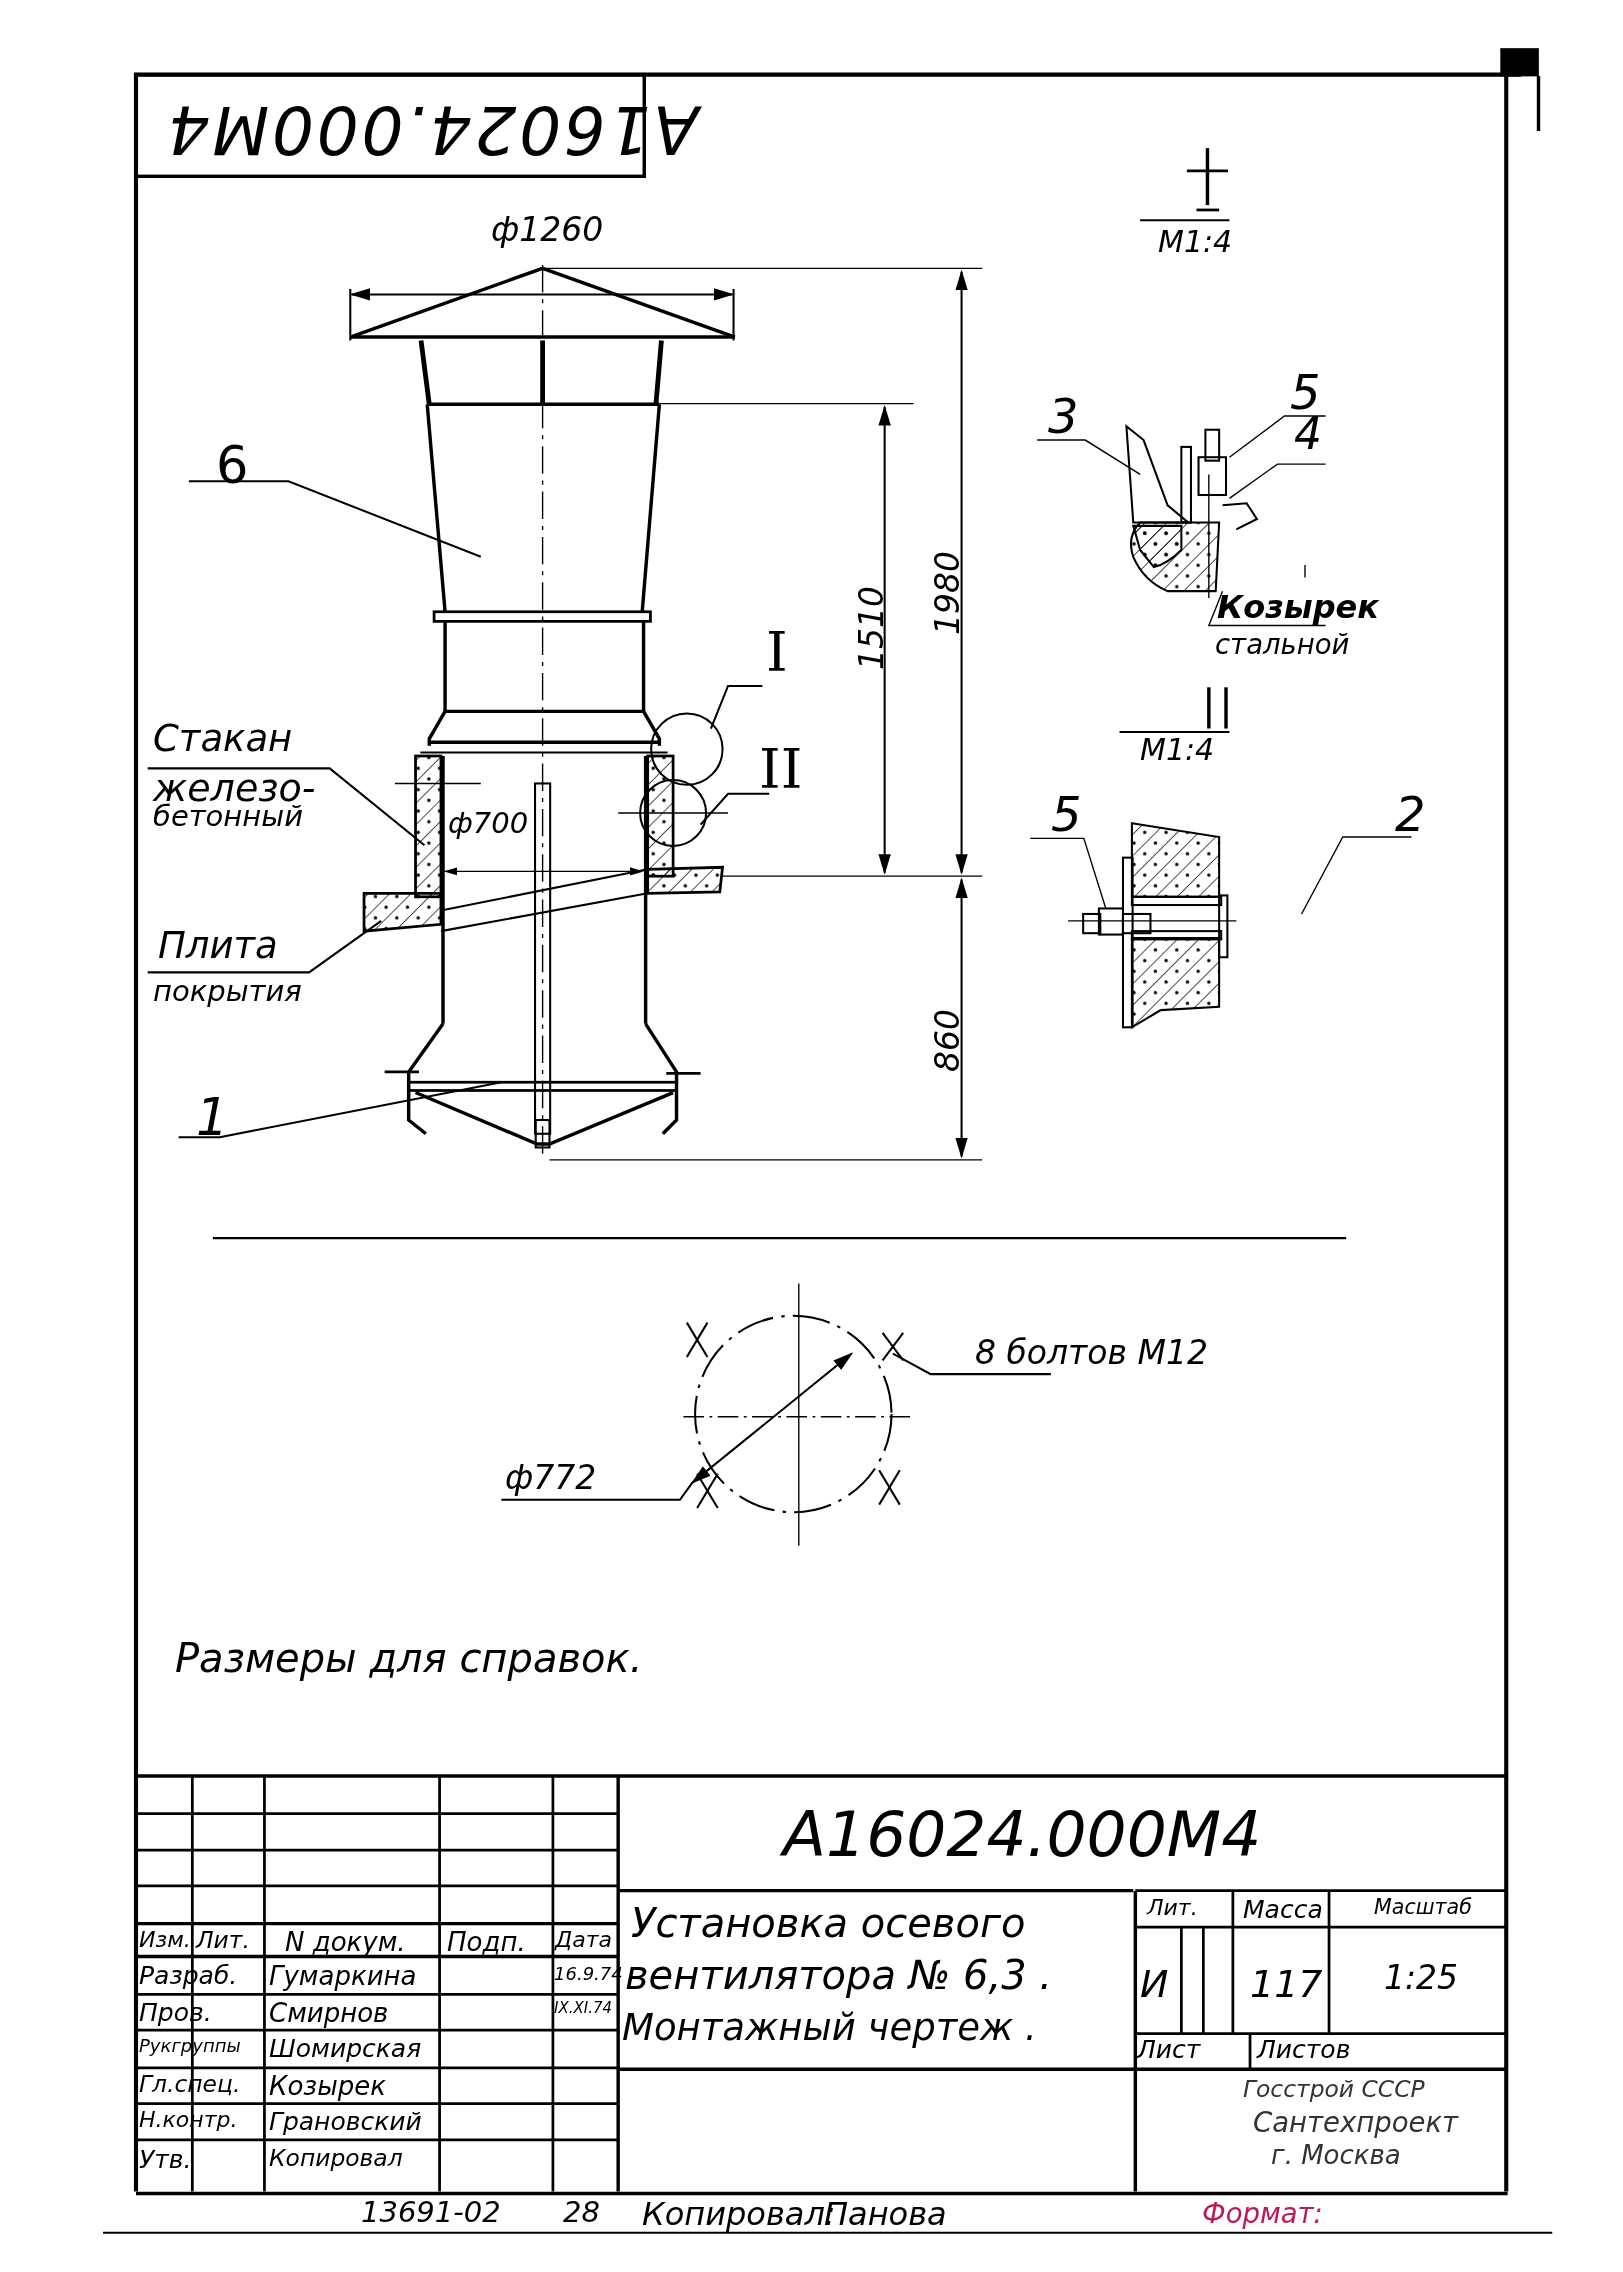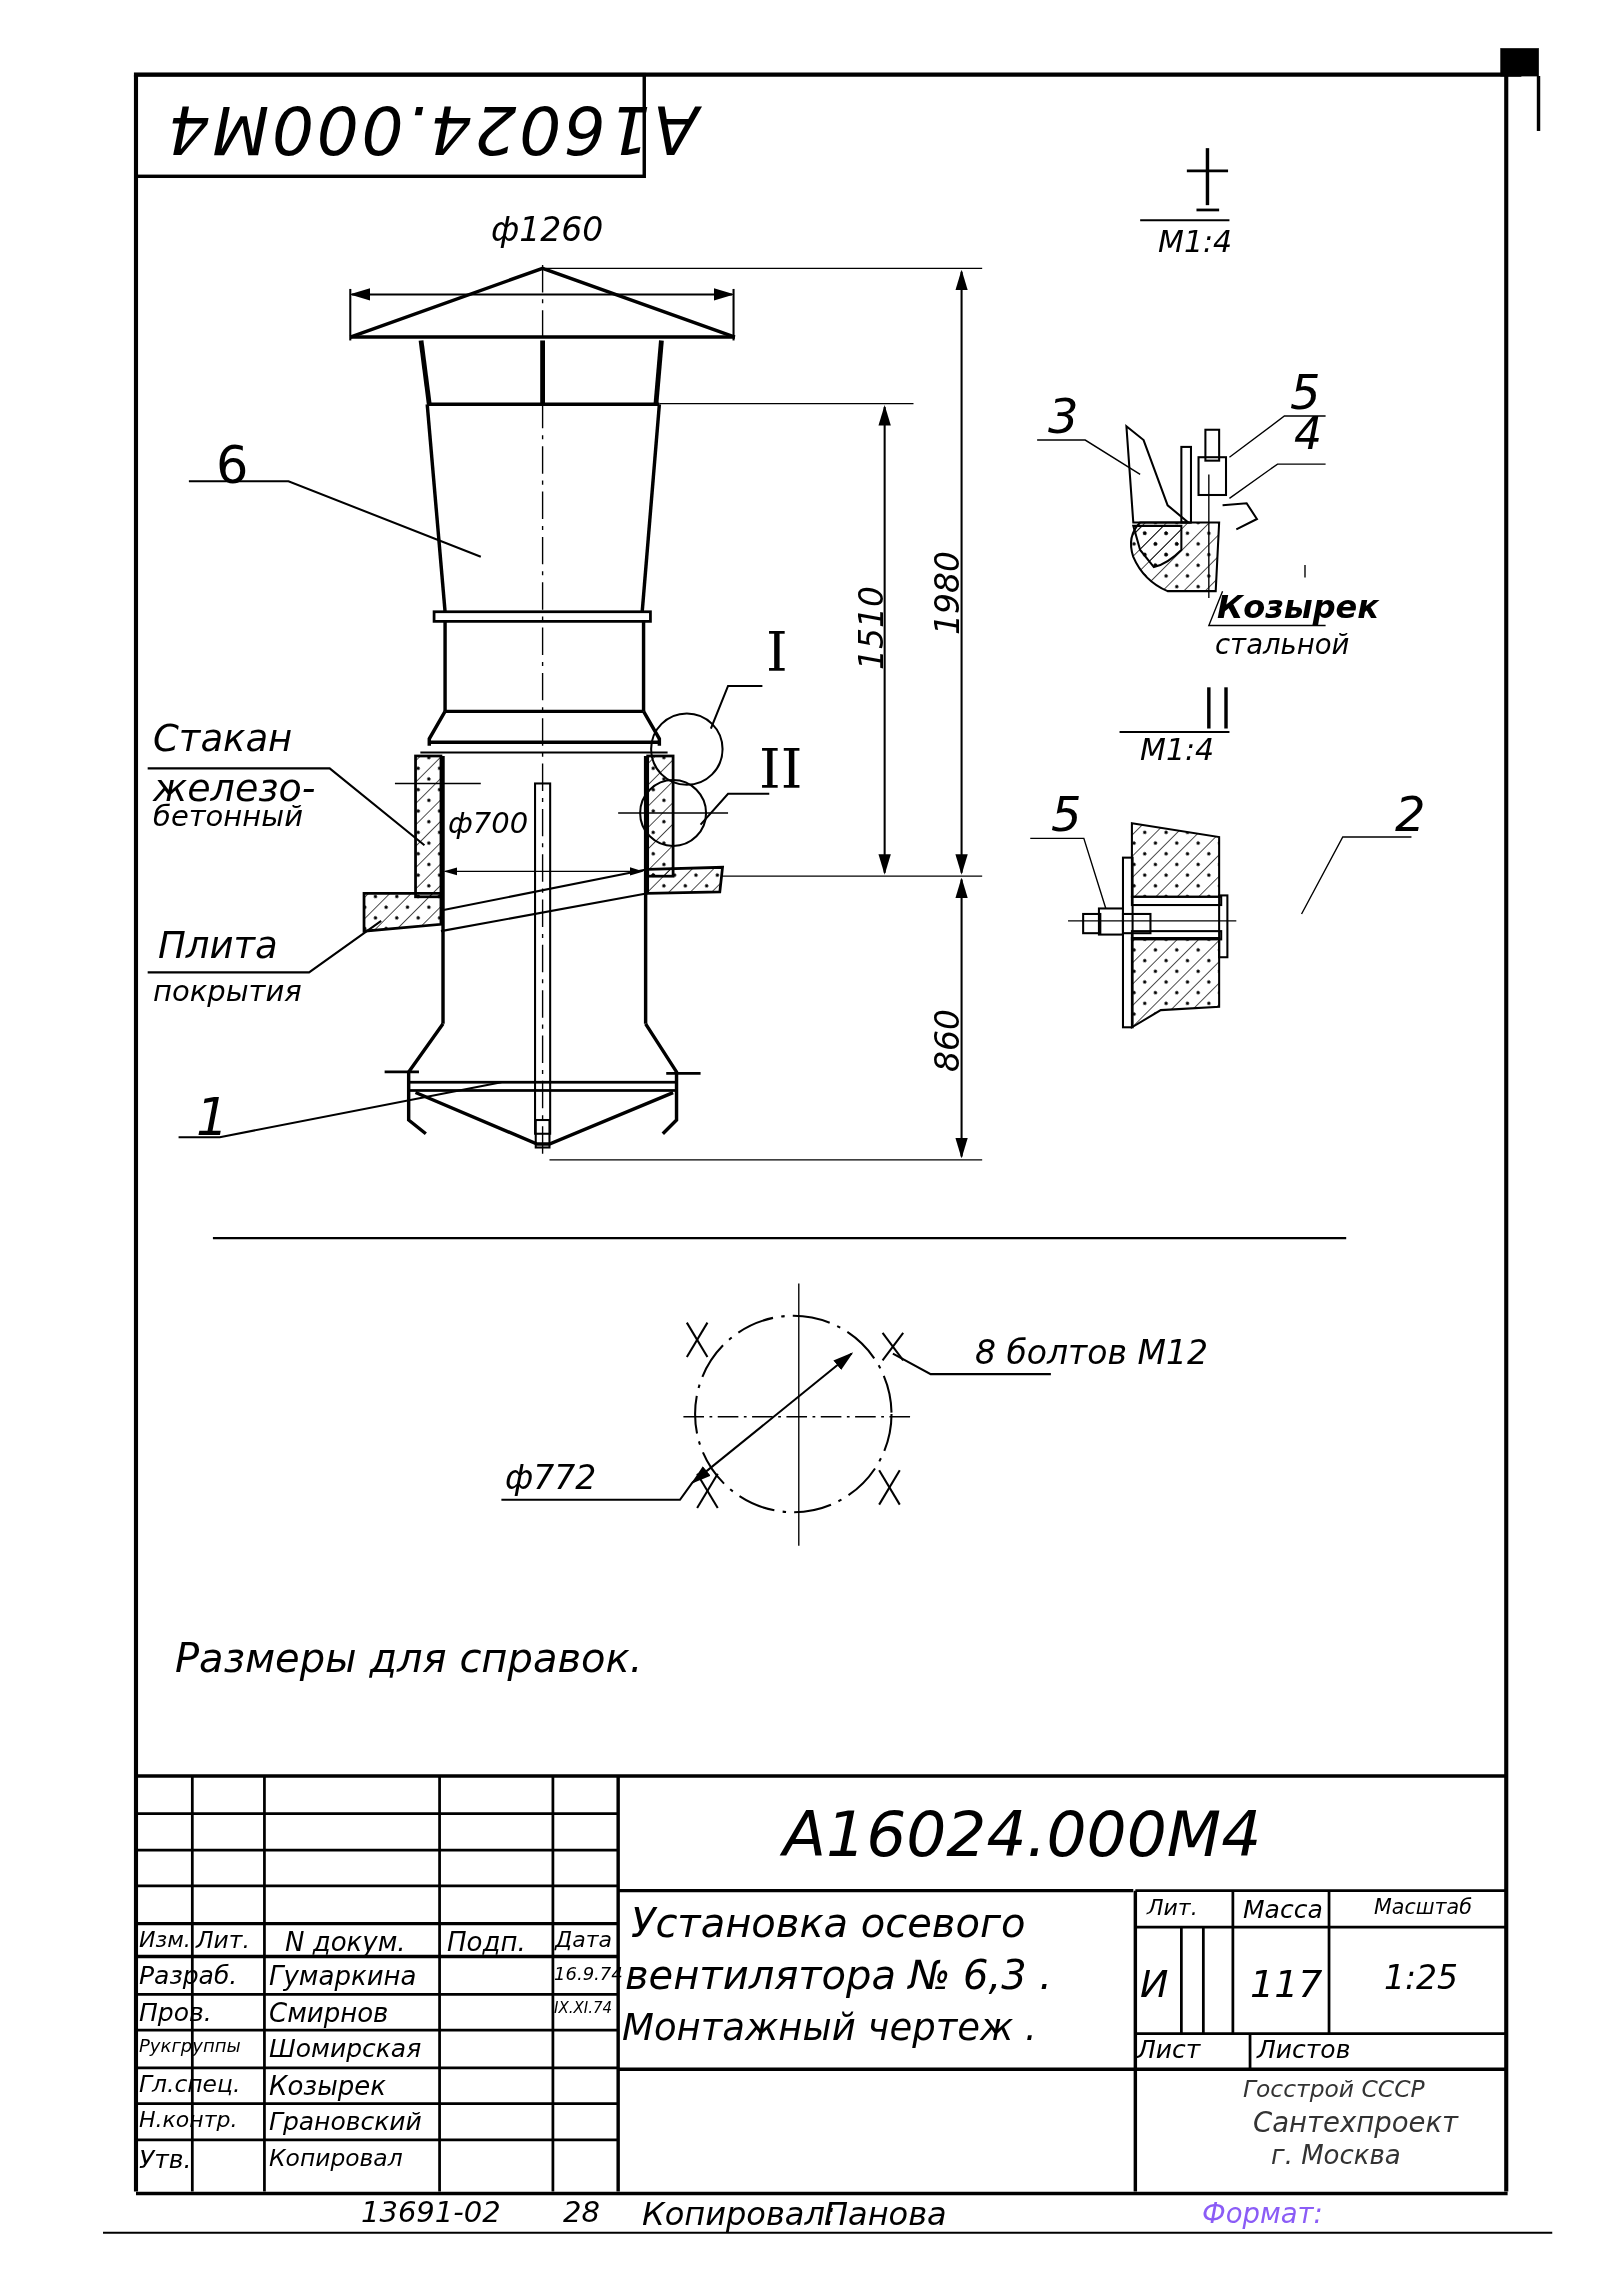--- a/index.html
+++ b/index.html
@@ -281,16 +281,16 @@
 <div class="tb-cell" style="left:1137px; top:2037px; font-size:25px;">Лист</div>
 <div class="tb-cell" style="left:1257px; top:2037px; font-size:25px;">Листов</div>
 <div class="tb-cell" style="left:1243px; top:2078px; font-size:23.4px; color:#333;">Госстрой СССР</div>
 <div class="tb-cell" style="left:1233px; top:2109px; font-size:27.5px; color:#333;margin-left:20px;">Сантехпроект</div>
 <div class="tb-cell" style="left:1271px; top:2142px; font-size:26px; color:#333;">г. Москва</div>
 
 <div class="t" style="left:361px; top:2198px; font-size:29px;">13691-02</div>
 <div class="t" style="left:563px; top:2198px; font-size:29px;">28</div>
 <div class="t" style="left:642px; top:2198px; font-size:32px;">Копировал:</div>
 <div class="t" style="left:824px; top:2198px; font-size:32px;">Панова</div>
-<div class="t" style="left:1202px; top:2200px; font-size:27.5px; color:#8b5cf6;">Формат:</div>
+<div class="t" style="left:1202px; top:2200px; font-size:27.5px; color:#be185d;">Формат:</div>
 
 </div>
 
 
 </body></html>

